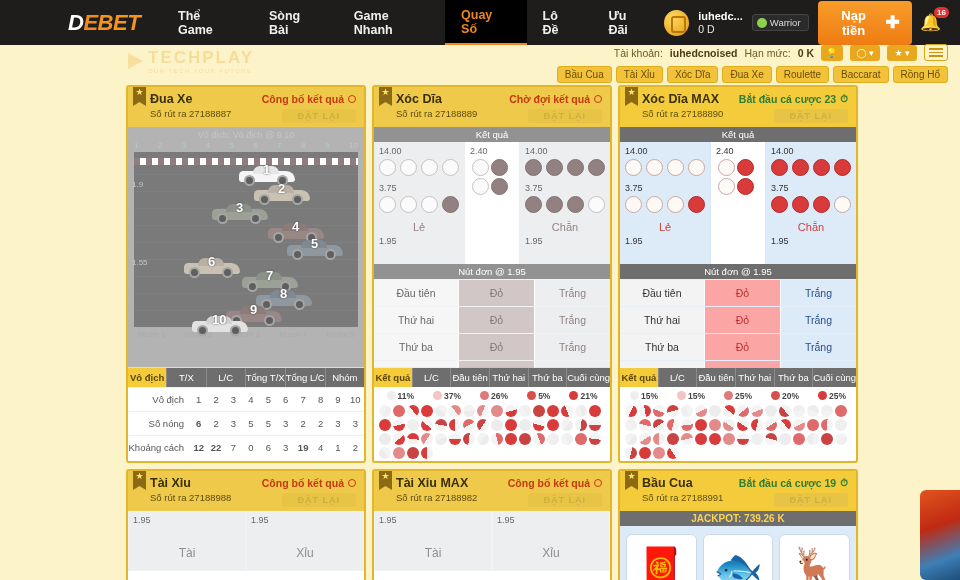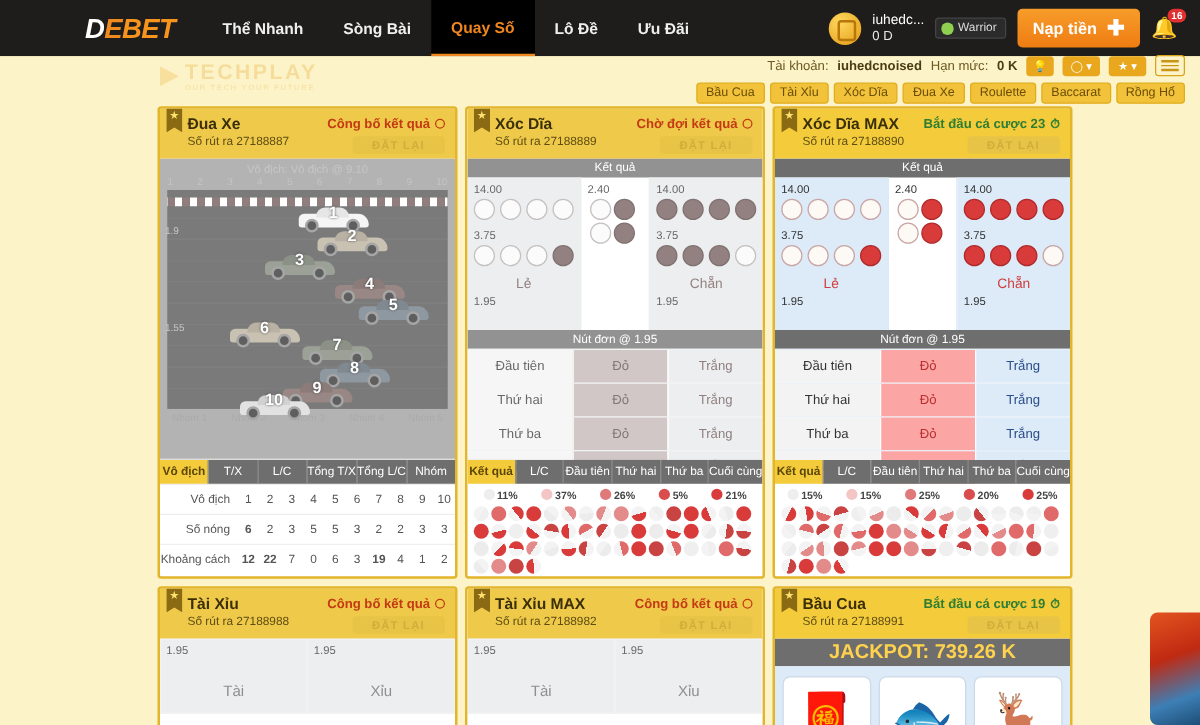--- a/index.html
+++ b/index.html
@@ -28,21 +28,21 @@
     font-size:12.5px; font-weight:bold; cursor:pointer; height:45px;
   }
   .navitem.active { color:#f0871e; background:#000; border-bottom:2px solid #f0871e; }
   .rightzone { margin-left:auto; display:flex; align-items:center; gap:9px; padding-right:4px; }
   .coin { width:26px;height:26px;border-radius:50%;
           background:radial-gradient(circle at 35% 30%, #ffd75e, #e39b13);
           position:relative; }
   .coin:after{content:"";position:absolute;left:7px;top:6px;width:11px;height:13px;
           border:2px solid #b8770b;border-radius:3px;}
   .userinfo { color:#fff; font-size:11px; line-height:1.3; }
-  .userinfo .uname { font-weight:normal; }
+  .userinfo .uname { font-weight:bold; }
   .userinfo .ubal { color:#e7e7e7; font-size:10.5px; }
   .warrior { background:#2b2b2b; border:1px solid #444; border-radius:3px; color:#ddd;
     font-size:9.5px; padding:2px 7px 2px 4px; display:flex; align-items:center; gap:3px; }
   .warrior .wd { width:10px;height:10px;border-radius:50%;background:#8fd14f; }
   .napbtn {
     background:linear-gradient(#f79c2a,#ef7c12); color:#fff; font-weight:bold;
     font-size:13px; border-radius:4px; padding:7px 12px; display:flex; align-items:center;
     gap:8px; cursor:pointer; border:none;
   }
   .napbtn .plus { font-size:17px; line-height:1; }
@@ -161,41 +161,42 @@
   .histgrid { padding:2px 5px; display:flex; flex-wrap:wrap; gap:2px; align-content:flex-start; height:58px;}
   .hd { width:12px;height:12px;border-radius:50%; }
 
   
   .txquad { height:120px; display:flex; flex-wrap:wrap; }
   .txq { width:50%; height:60px; position:relative; border:1px solid #e6eef7; background:#ddeaf7;}
   .txq .o { position:absolute; left:4px; top:3px; font-size:9px; color:#333;}
   .txq .t { position:absolute; left:0; right:0; bottom:10px; text-align:center; font-size:12px; color:#5a6b80;}
 
   
-  .jackpot { background:#6e6e6e; color:#fff; text-align:center; font-size:16px; padding:2px 0; font-weight:bold;}
+  .jackpot { background:#6e6e6e; color:#fff; text-align:center; font-size:10px; padding:2px 0; font-weight:bold;}
   .jackpot span { color:#ffd24d; }
   .bcgrid { display:flex; gap:6px; padding:8px 6px; background:#ddeaf7; }
   .bctile { flex:1; background:#fff; border:1px solid #cbd9e8; border-radius:6px; height:68px;
      display:flex; align-items:center; justify-content:center; font-size:40px;}
 
   .floatad { position:absolute; right:0; bottom:0; width:40px; height:90px; border-radius:6px 0 0 6px;
      background:linear-gradient(160deg,#e2541f,#c02a12 40%,#3d7fb5 75%,#1d4e78); overflow:hidden;}
 </style>
 </head>
 <body>
 
 <div class="topnav">
   <div class="logo">
     <span class="d">D</span>
       <span class="e">E</span>
       <span class="bet">BET</span>
   </div>
   <div class="navitems">
-    <div class="navitem">Thể Nhanh</div>
+    <div class="navitem">Thể Game</div>
     <div class="navitem">Sòng Bài</div>
+    <div class="navitem">Game Nhanh</div>
     <div class="navitem active">Quay Số</div>
     <div class="navitem">Lô Đề</div>
     <div class="navitem">Ưu Đãi</div>
   </div>
   <div class="rightzone">
     <div class="coin"></div>
     <div class="userinfo">
       <div class="uname">iuhedc...</div>
       <div class="ubal">0 D</div>
     </div>

